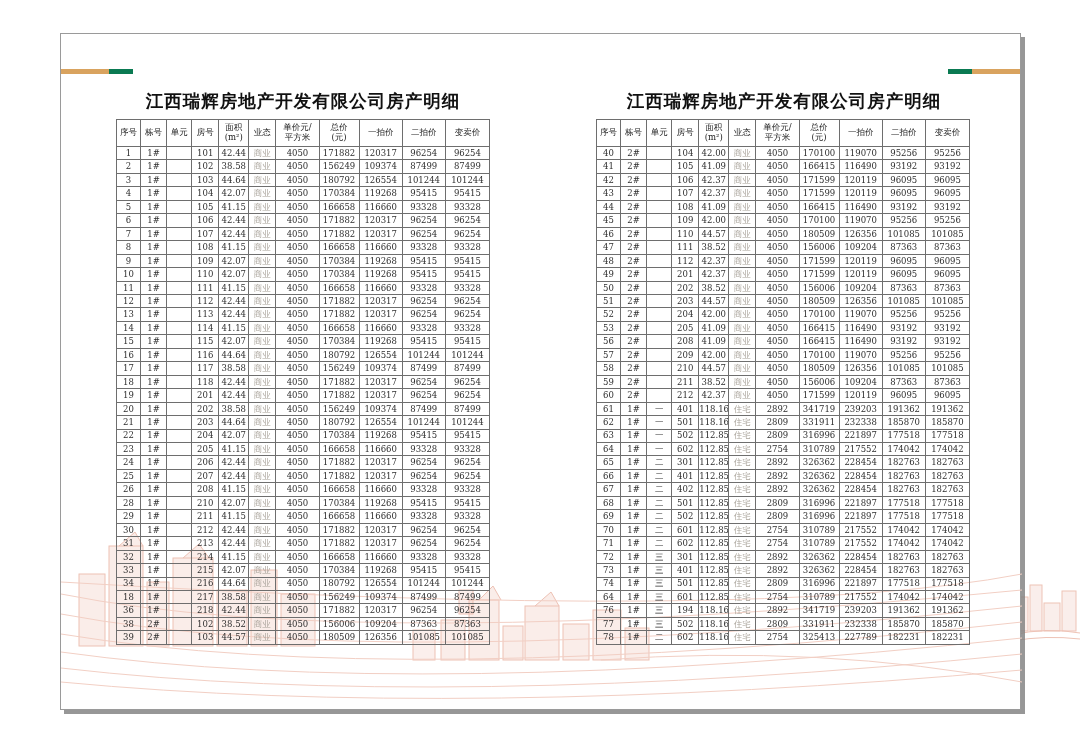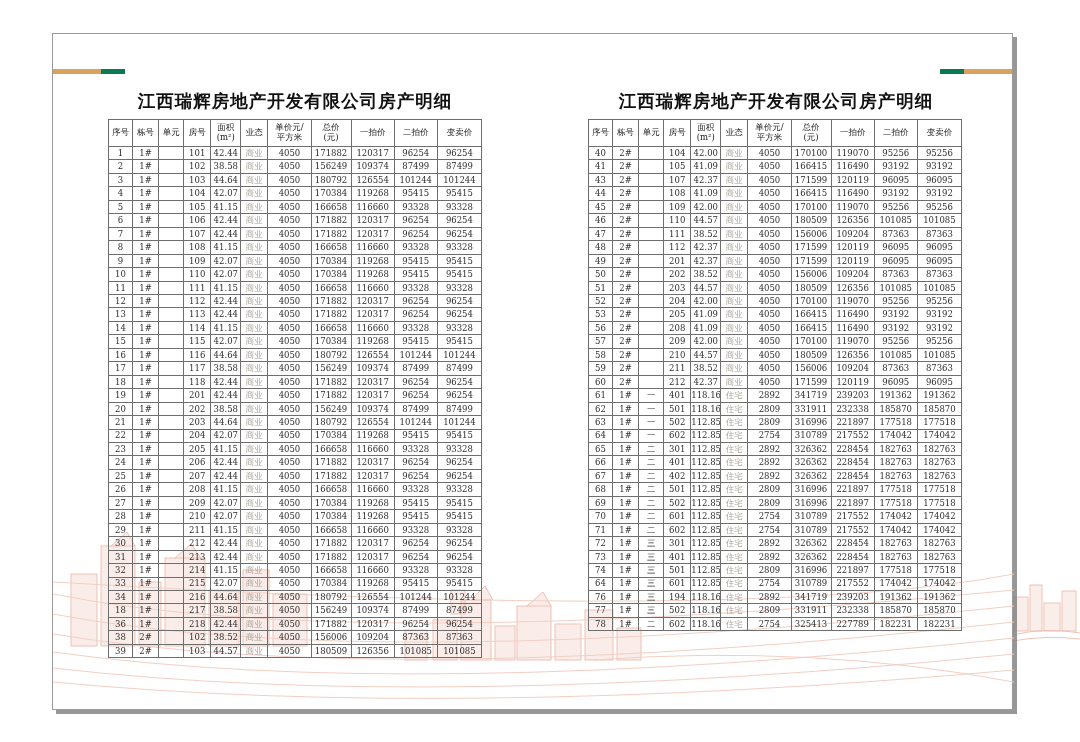--- a/index.html
+++ b/index.html
@@ -1,20 +1,20 @@
 <!DOCTYPE html>
 <html><head>
 <meta charset="utf-8">
 <style>
   * { margin:0; padding:0; box-sizing:border-box; }
   html,body { width:1080px; height:742px; background:#ffffff; overflow:hidden;
               font-family:"DejaVu Serif","Liberation Serif",serif; }
   .stage { position:relative; width:1080px; height:742px; background:#fff; }
 
-  .sheet { position:absolute; left:52px; top:33px; width:961px; height:677px;
+  .sheet { position:absolute; left:60px; top:33px; width:961px; height:677px;
            background:#fff; border:1px solid #9a9a9a;
            box-shadow:4px 4px 0 rgba(125,125,125,.8); }
 
   .wm-layer { position:absolute; inset:0; z-index:1; pointer-events:none; }
   .content-layer { position:absolute; inset:0; z-index:2; }
 
   .accent { position:absolute; height:5px; }
   .accent .tan, .accent .green { position:absolute; top:0; height:5px; }
   .accent-left  { left:0;  top:35px; width:72px; }
   .accent-left  .tan   { left:0;  width:48px; }
@@ -486,33 +486,20 @@
               <td>1#</td>
               <td></td>
               <td>208</td>
               <td>41.15</td>
               <td class="biz">商业</td>
               <td>4050</td>
               <td>166658</td>
               <td>116660</td>
               <td>93328</td>
               <td>93328</td>
-            </tr>
-            <tr>
-              <td>27</td>
-              <td>1#</td>
-              <td></td>
-              <td>209</td>
-              <td>42.07</td>
-              <td class="biz">商业</td>
-              <td>4050</td>
-              <td>170384</td>
-              <td>119268</td>
-              <td>95415</td>
-              <td>95415</td>
             </tr>
             <tr>
               <td>28</td>
               <td>1#</td>
               <td></td>
               <td>210</td>
               <td>42.07</td>
               <td class="biz">商业</td>
               <td>4050</td>
               <td>170384</td>
@@ -705,20 +692,33 @@
               <td>105</td>
               <td>41.09</td>
               <td class="biz">商业</td>
               <td>4050</td>
               <td>166415</td>
               <td>116490</td>
               <td>93192</td>
               <td>93192</td>
             </tr>
             <tr>
+              <td>42</td>
+              <td>2#</td>
+              <td></td>
+              <td>106</td>
+              <td>42.37</td>
+              <td class="biz">商业</td>
+              <td>4050</td>
+              <td>171599</td>
+              <td>120119</td>
+              <td>96095</td>
+              <td>96095</td>
+            </tr>
+            <tr>
               <td>43</td>
               <td>2#</td>
               <td></td>
               <td>107</td>
               <td>42.37</td>
               <td class="biz">商业</td>
               <td>4050</td>
               <td>171599</td>
               <td>120119</td>
               <td>96095</td>

